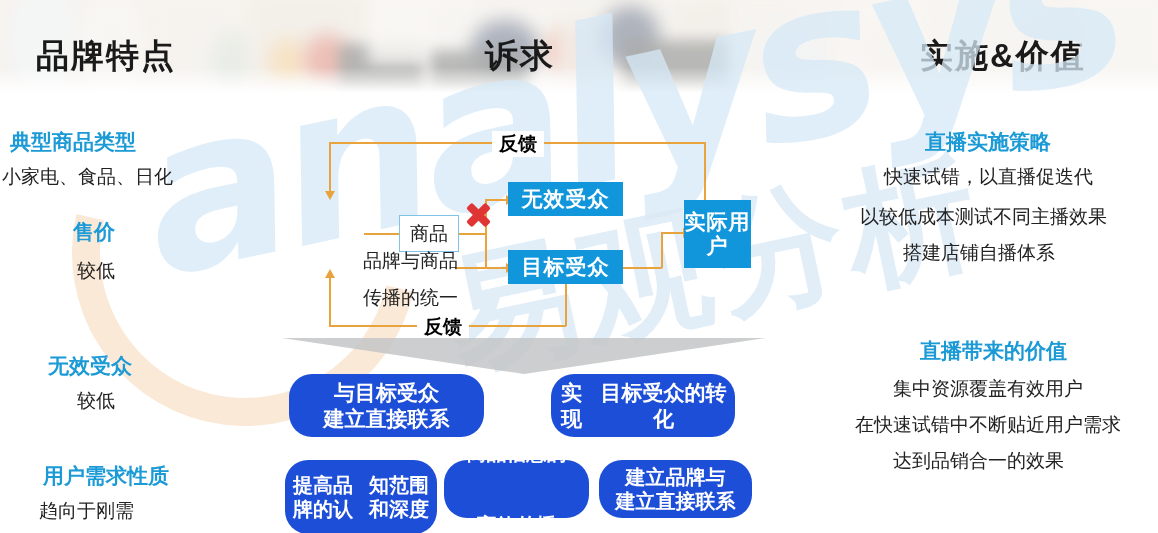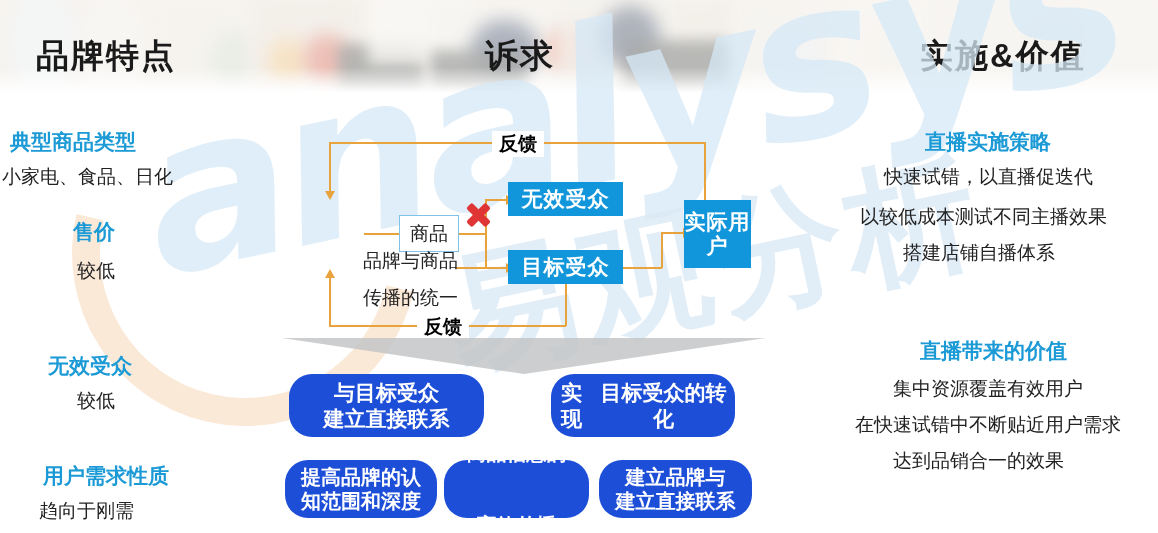--- a/index.html
+++ b/index.html
@@ -211,21 +211,21 @@
 
   <div class="obox" style="left:289px;top:374px;width:195px;height:63px;font-size:21px;flex-direction:column;">
     <span>与目标受众</span>
     <span>建立直接联系</span>
   </div>
   <div class="obox" style="left:551px;top:374px;width:184px;height:63px;font-size:21px;flex-direction:row;">
     <span>实现</span>
     <span>目标受众的转化</span>
   </div>
 
-  <div class="obox" style="left:285px;top:460px;width:152px;height:58px;font-size:20px;flex-direction:column;">
+  <div class="obox" style="left:285px;top:460px;width:152px;height:74px;font-size:20px;flex-direction:row;">
     <span>提高品牌的认</span>
     <span>知范围和深度</span>
   </div>
   <div class="obox" style="left:444px;top:460px;width:145px;height:58px;font-size:20px;flex-direction:column;gap:48px;">
     <span>商品信息的</span>
     <span>高效传播</span>
   </div>
   <div class="obox" style="left:599px;top:460px;width:153px;height:58px;font-size:20px;flex-direction:column;">
     <span>建立品牌与</span>
     <span>建立直接联系</span>

